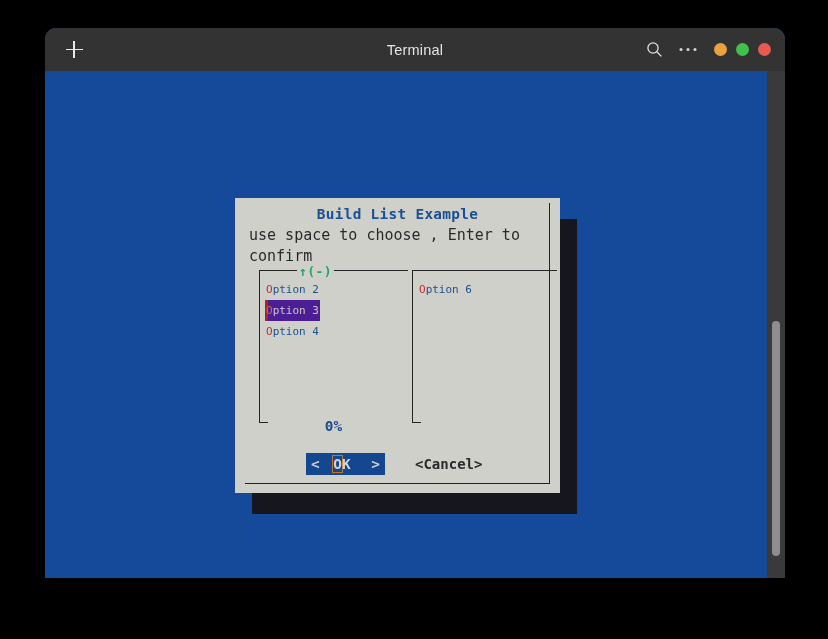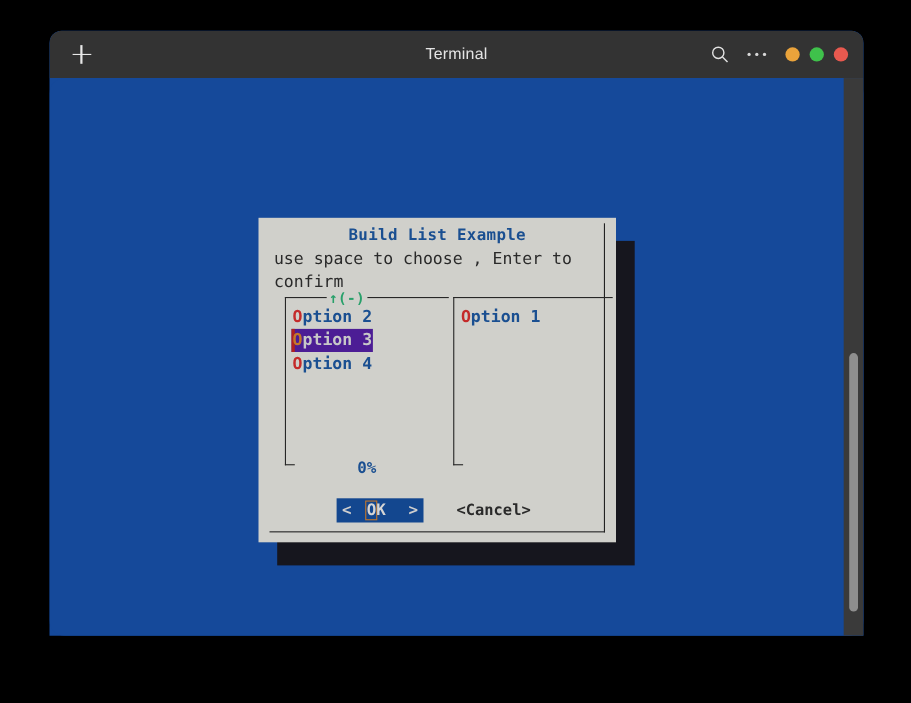--- a/index.html
+++ b/index.html
@@ -106,21 +106,20 @@
   }
 
   
   #terminal-body {
     position: absolute;
     left: 0;
     top: 43px;
     width: 740px;
     height: 507px;
     background: #15499a;
-    border-radius: 14px;
   }
 
   #scroll-track {
     position: absolute;
     right: 0;
     top: 0;
     width: 18px;
     height: 507px;
     background: #3a3a3a;
   }
@@ -249,22 +248,22 @@
     position: absolute;
     left: 6px;
     top: 8px;
     right: 2px;
   }
 
   .list-item {
     height: 21px;
     line-height: 21px;
     white-space: pre;
-    font-size: 15px;
-    font-weight: bold;
+    font-size: 11px;
+    font-weight: normal;
     color: #1a4f91;
     display: inline-block;
     padding: 0 1px;
   }
   .list-item .hot {
     color: #c42b2b;
   }
   .list-item.selected {
     background: #4c1d95;
     color: #c8c8c8;
@@ -419,21 +418,21 @@
           </div>
         </div>
 
         <div class="pane" id="pane-right">
           <div class="pane-border-top" style="width:145px"></div>
           <div class="pane-border-left" style="height:153px"></div>
           <div class="pane-border-bot" style="width:9px; top:152px"></div>
 
           <div class="pane-items">
             <div style="height:21px">
-              <span class="list-item"><span class="hot">O</span><span>ption 1</span></span>
+              <span class="list-item"><span class="hot">O</span><span>ption 6</span></span>
             </div>
           </div>
         </div>
 
         <div id="percent-label">0%</div>
 
         <div id="button-row">
 
           <div id="ok-button">
             <span class="ok-caret">&lt;</span>

